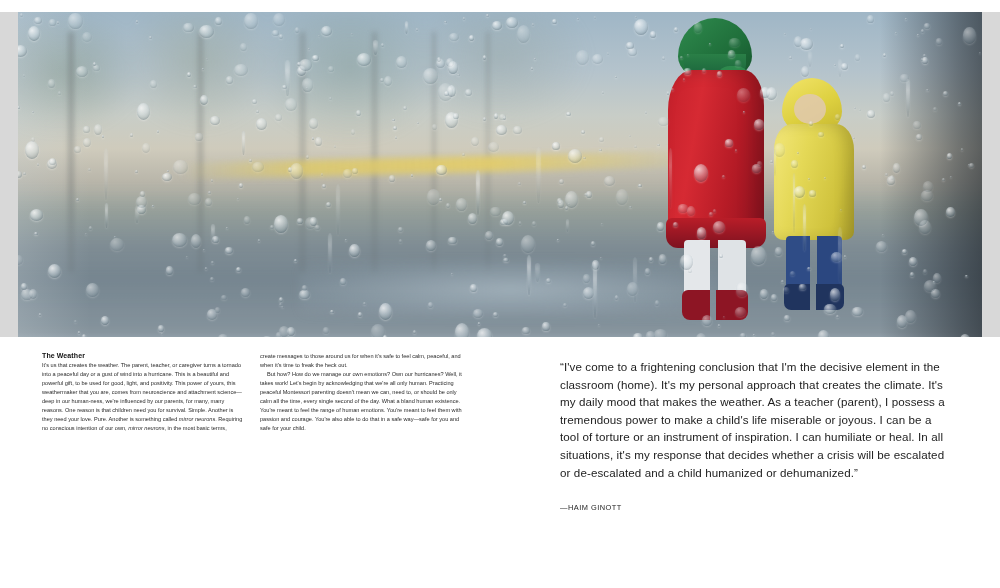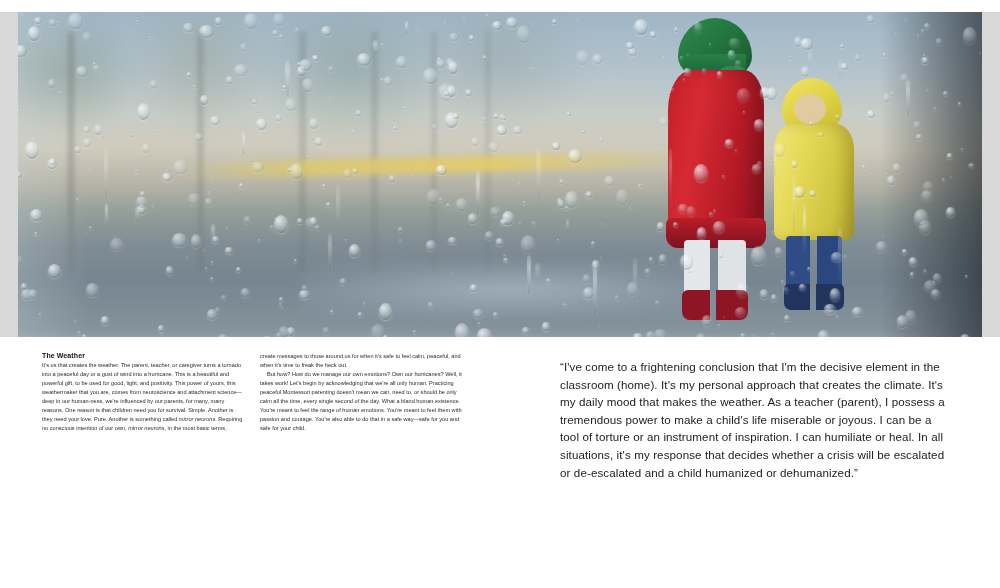--- a/index.html
+++ b/index.html
@@ -823,15 +823,16 @@
       <p>It's us that creates the weather. The parent, teacher, or caregiver turns a tornado into a peaceful day or a gust of wind into a hurricane. This is a beautiful and powerful gift, to be used for good, light, and positivity. This power of yours, this weathermaker that you are, comes from neuroscience and attachment science—deep in our human-ness, we're influenced by our parents, for many, many reasons. One reason is that children need you for survival. Simple. Another is they need your love. Pure. Another is something called <em>mirror neurons</em>. Requiring no conscious intention of our own, <em>mirror neurons</em>, in the most basic terms,</p>
     </div>
     <div class="col">
       <p>create messages to those around us for when it's safe to feel calm, peaceful, and when it's time to freak the heck out.</p>
       <p>But how? How do we manage our own emotions? Own our hurricanes? Well, it takes work! Let's begin by acknowledging that we're all only human. Practicing peaceful Montessori parenting doesn't mean we can, need to, or should be only calm all the time, every single second of the day. What a bland human existence. You're meant to feel the range of human emotions. You're meant to feel them with passion and courage. You're also able to do that in a safe way—safe for you and safe for your child.</p>
     </div>
   </div>
 
   <div class="quote-area">
     <p class="quote-text">“I've come to a frightening conclusion that I'm the decisive element in the classroom (home). It's my personal approach that creates the climate. It's my daily mood that makes the weather. As a teacher (parent), I possess a tremendous power to make a child's life miserable or joyous. I can be a tool of torture or an instrument of inspiration. I can humiliate or heal. In all situations, it's my response that decides whether a crisis will be escalated or de-escalated and a child humanized or dehumanized.”</p>
+    <p class="quote-attrib">—HAIM GINOTT</p>
   </div>
 
 </div>
 
 </body></html>

